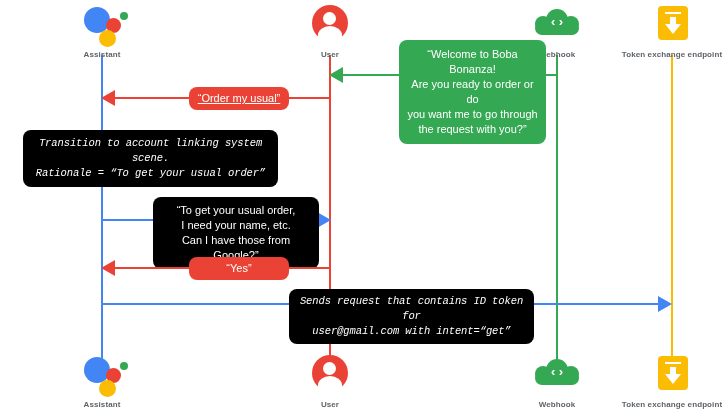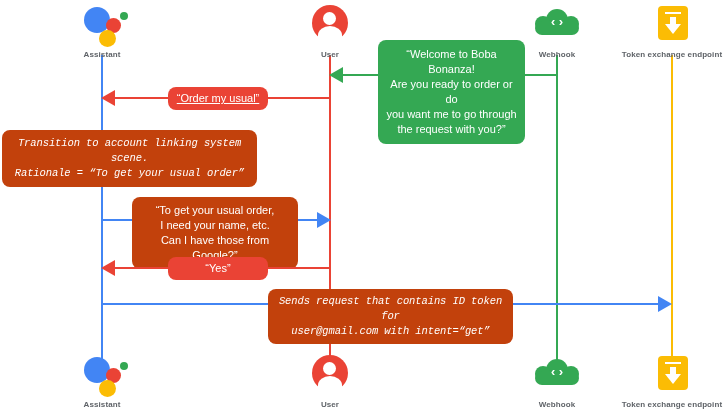--- a/index.html
+++ b/index.html
@@ -157,23 +157,24 @@
     border-left: 14px solid currentColor;
   }
 
   
   .bubble {
     position: absolute;
     border-radius: 8px;
     color: #ffffff;
     text-align: center;
     box-sizing: border-box;
+    margin-left: 21px;
   }
   .bubble-red     { background: #ea4335; }
-  .bubble-blue    { background: #c2410c; }
+  .bubble-blue    { background: #000000; }
   .bubble-green   { background: #34a853; }
 
   .txt-sans {
     font-family: "Liberation Sans", sans-serif;
     font-size: 11px;
     line-height: 15px;
   }
   .txt-mono {
     font-family: "Liberation Mono", monospace;
     font-style: italic;

